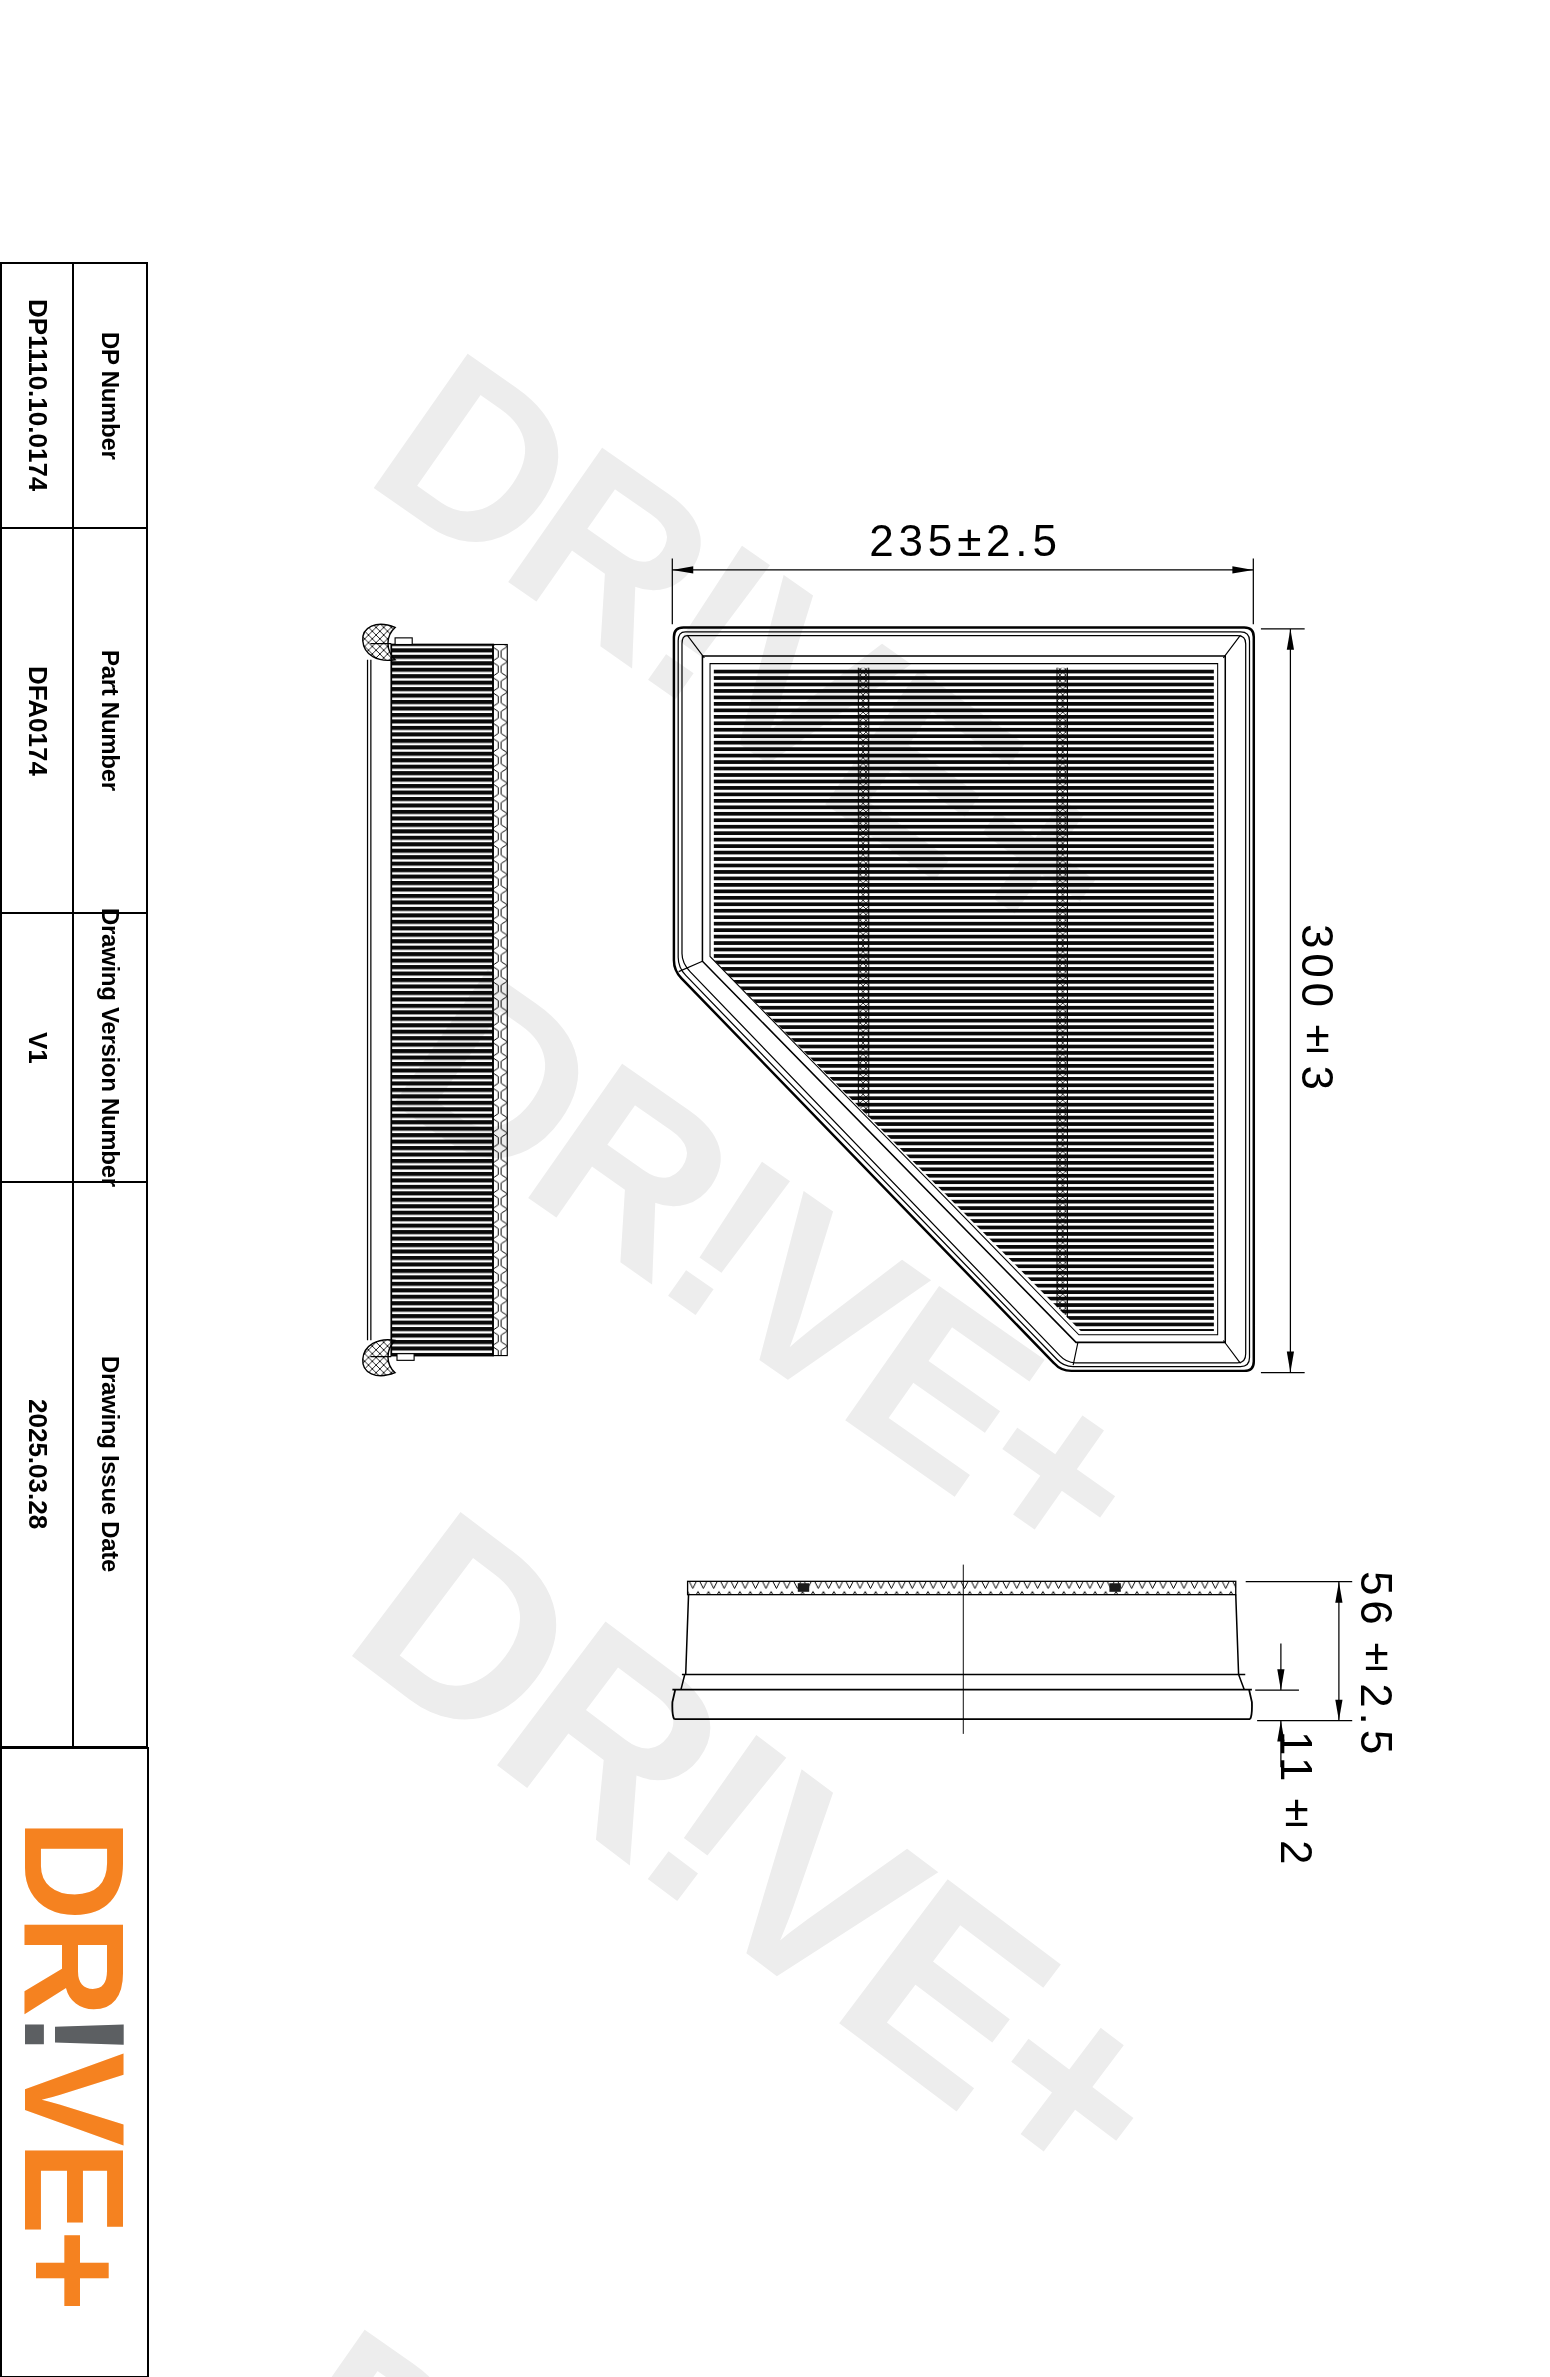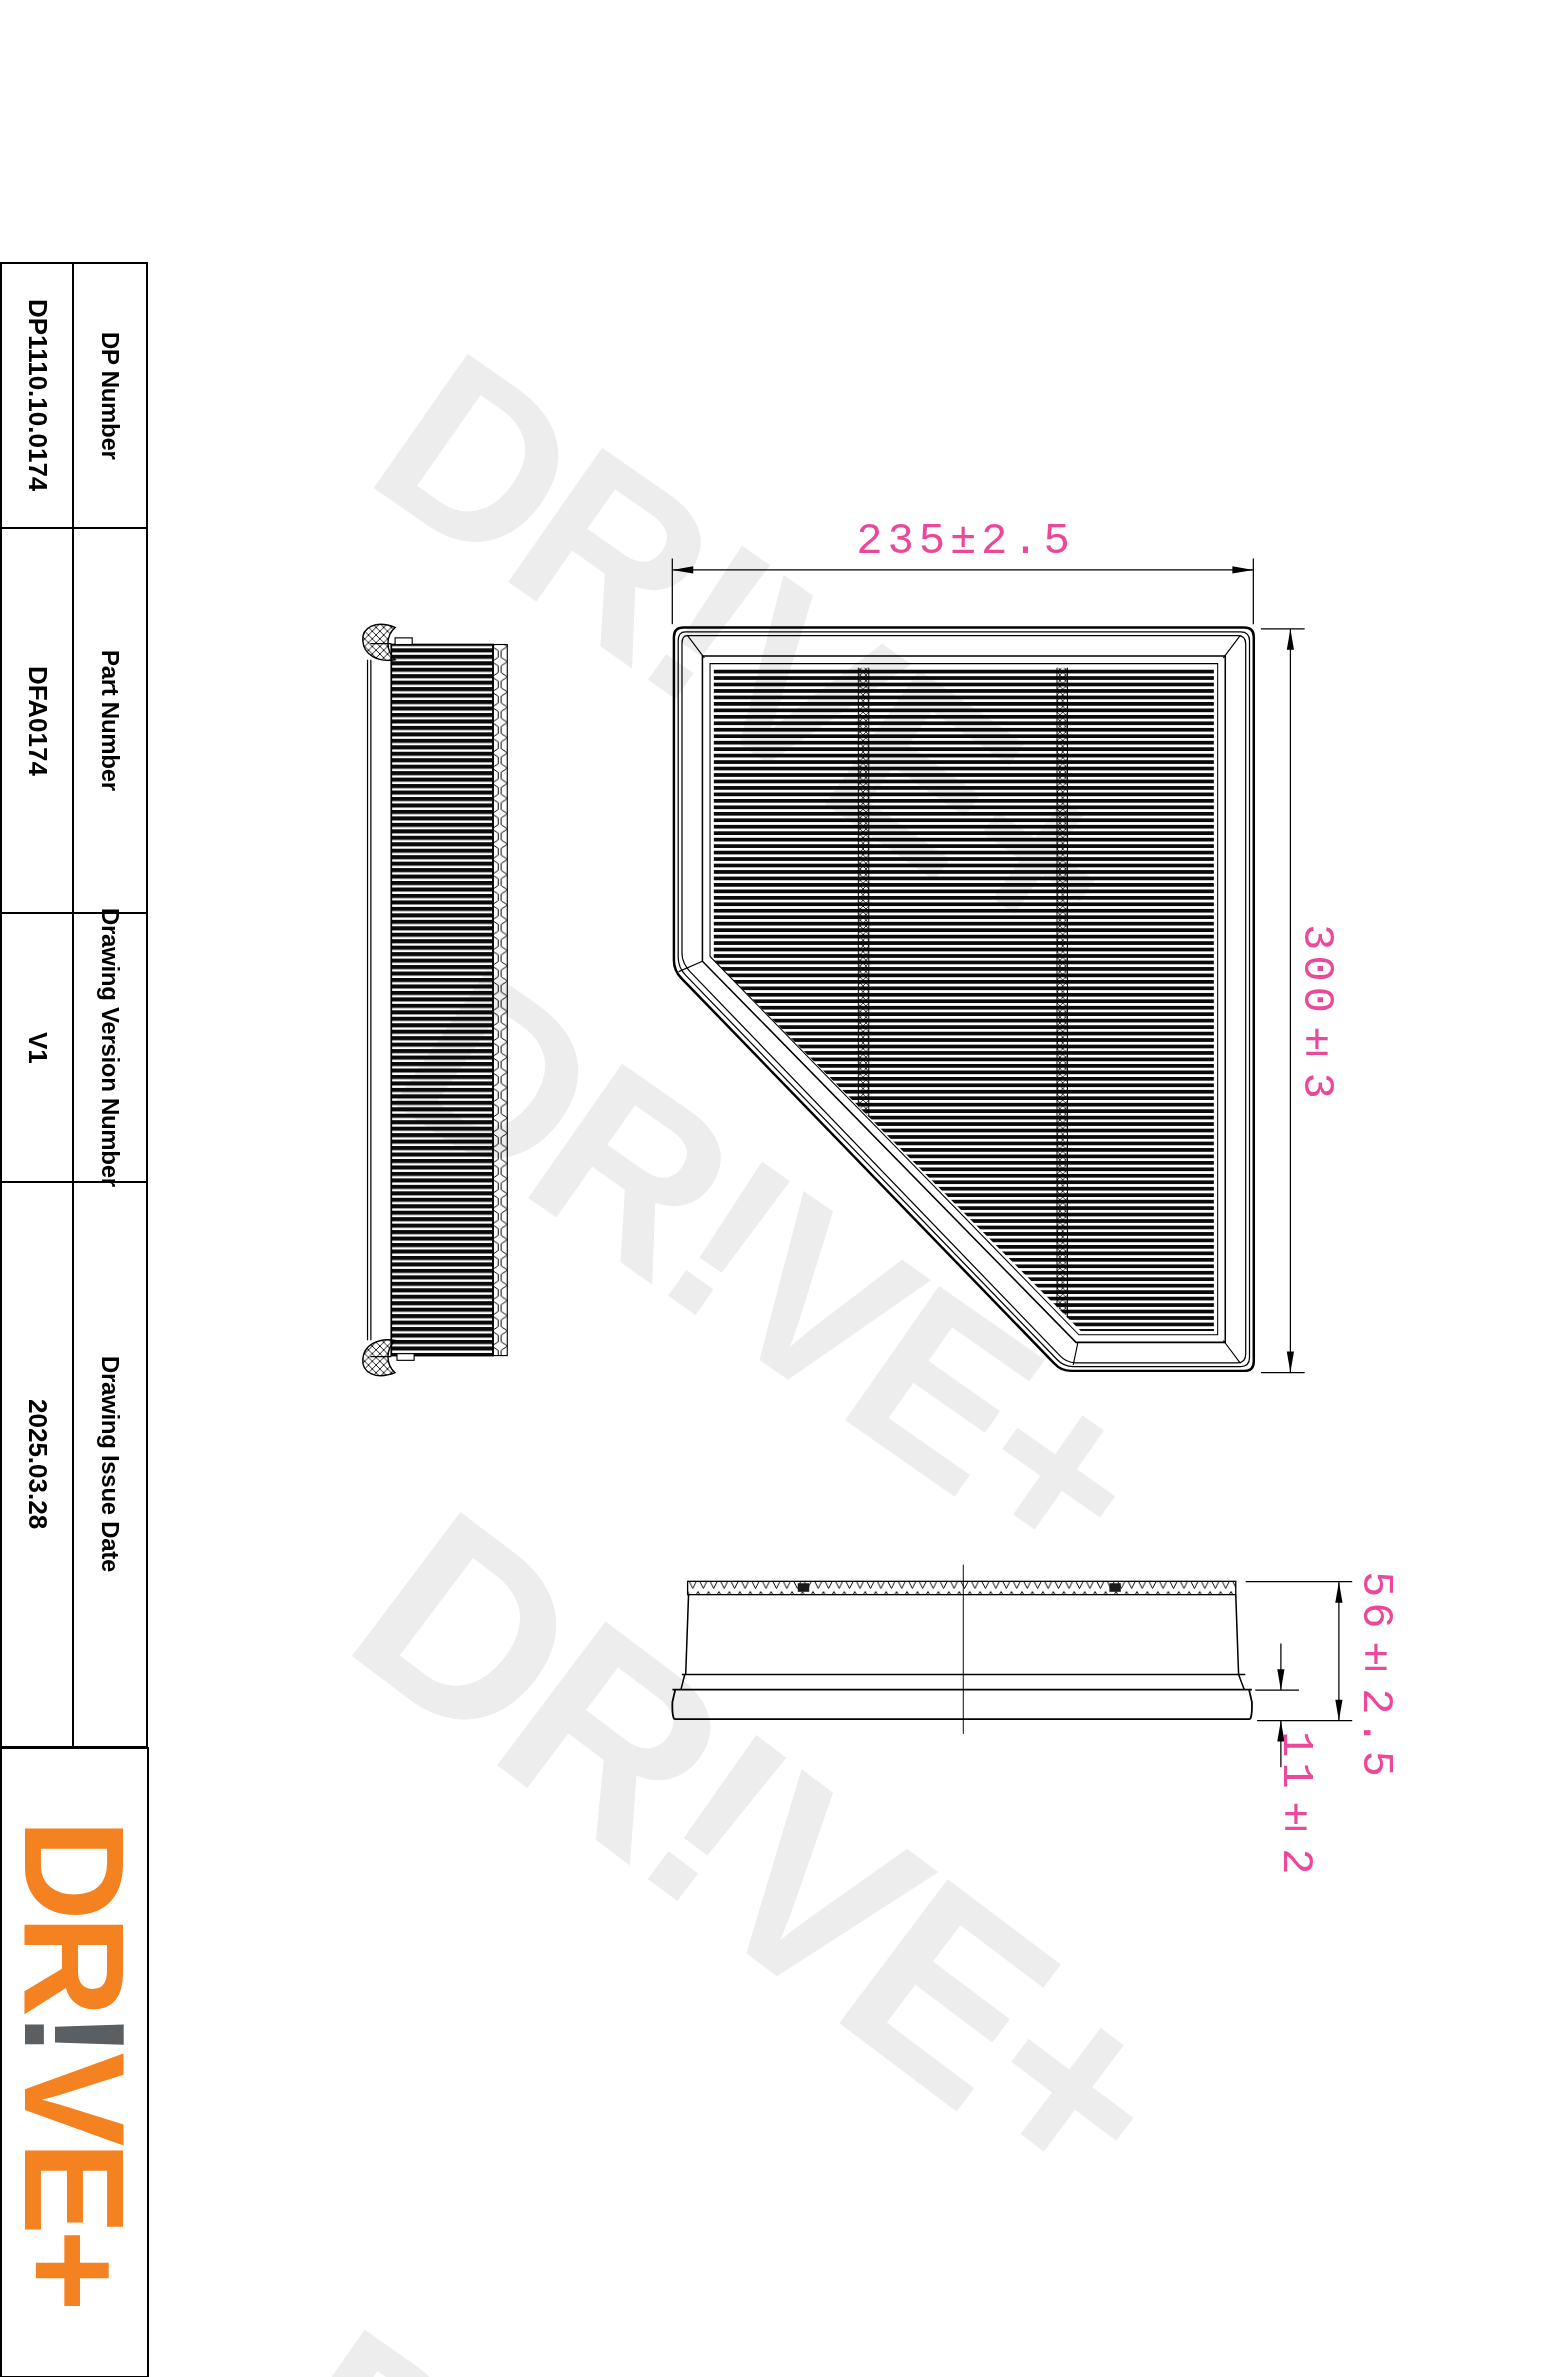--- a/index.html
+++ b/index.html
@@ -47,22 +47,22 @@
   .logo-text{
     writing-mode:vertical-rl;text-orientation:mixed;white-space:nowrap;
     font-weight:bold;font-size:141px;letter-spacing:-5.7px;line-height:1;
     color:#F58220;transform:scale(1.02,1.0);
   }
   .logo-mark{color:#5C5F62;}
 
   
   .view{position:absolute;z-index:2;}
   .dim-text{
-    position:absolute;z-index:2;color:#ec4899;
-    font-family:Liberation Mono, monospace;
+    position:absolute;z-index:2;color:#000000;
+    font-family:Liberation Sans, sans-serif;
     font-size:44px;letter-spacing:4.8px;white-space:nowrap;line-height:1;
   }
   .dim-vert{writing-mode:vertical-rl;text-orientation:mixed;}
   #dim-width{left:678px;top:519px;width:575px;text-align:center;}
   #dim-height{left:1295px;top:924px;}
   #dim-depth{left:1354px;top:1571px;}
   #dim-pan{left:1274px;top:1731px;}
 </style>
 </head>
 <body>

